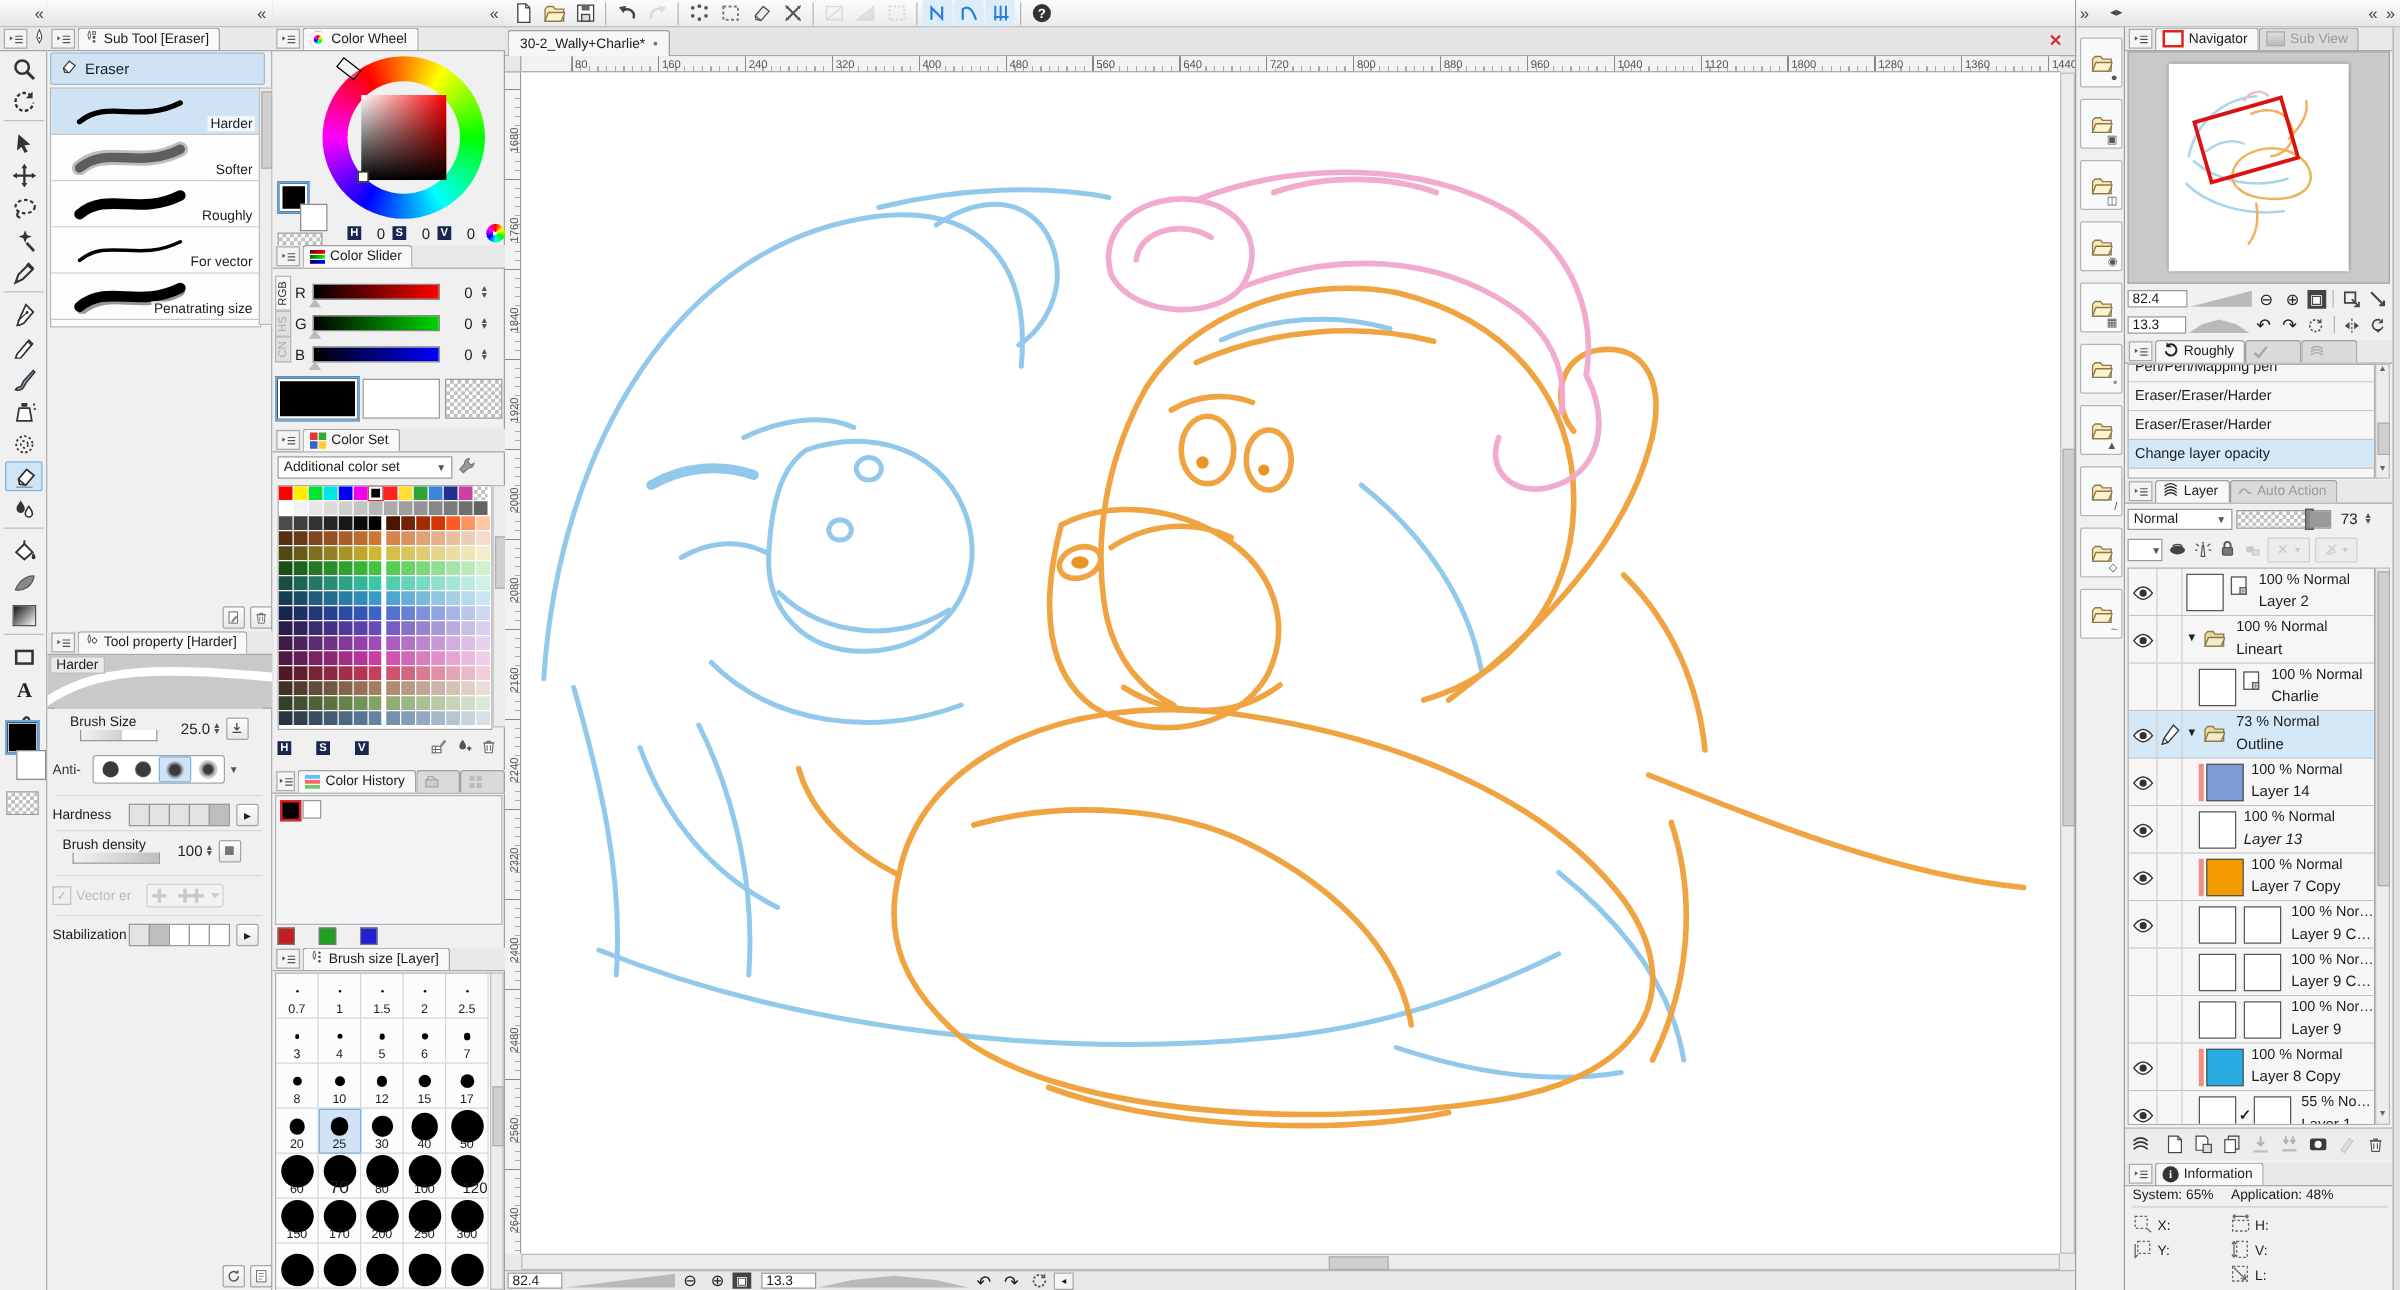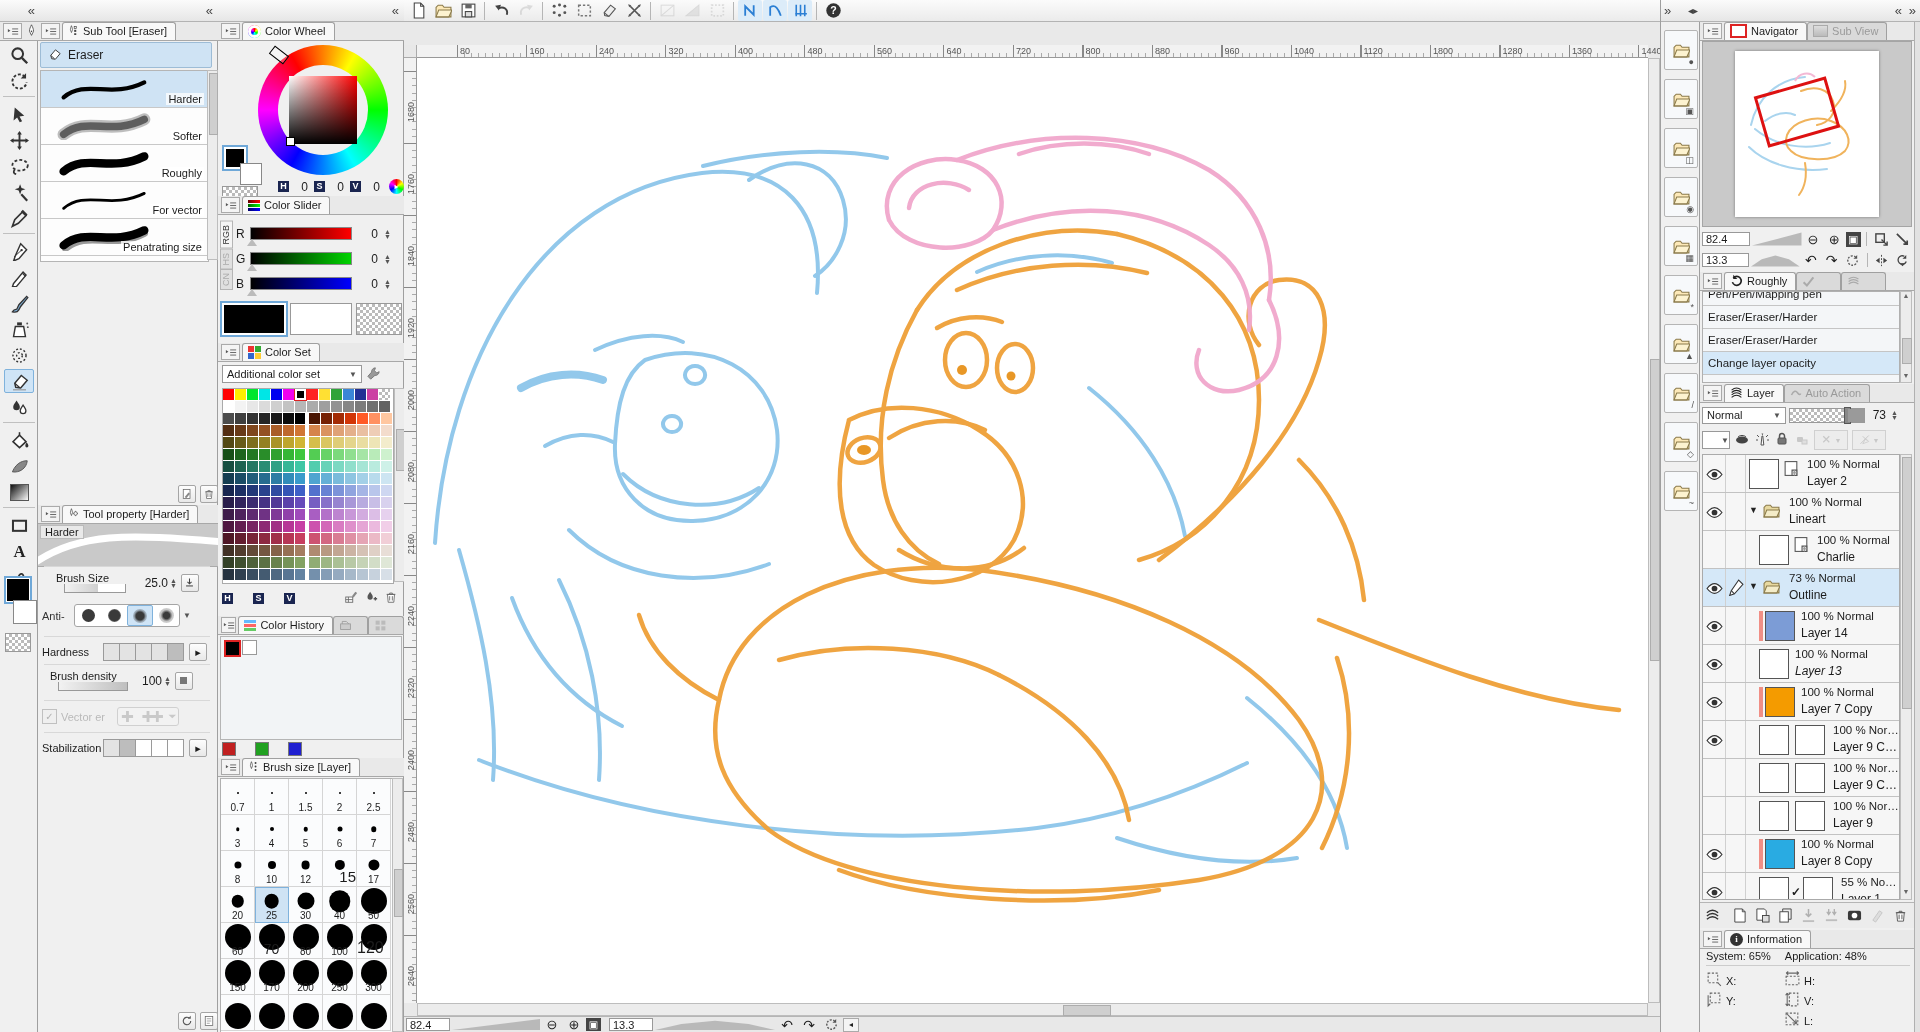--- a/index.html
+++ b/index.html
@@ -932,21 +932,21 @@
           <div style="position: relative; width: 34px; height: 36px; border-right: 1px solid rgb(213, 213, 213); border-bottom: 1px solid rgb(213, 213, 213); box-sizing: border-box;">
             <span style="position: absolute; left: 50%; top: 40%; transform: translate(-50%, -50%); width: 8px; height: 8px; border-radius: 50%; background: rgb(0, 0, 0);"></span>
             <span style="position: absolute; left: 0px; right: 0px; bottom: 1px; text-align: center; font-size: 10px;">10</span>
           </div>
           <div style="position: relative; width: 34px; height: 36px; border-right: 1px solid rgb(213, 213, 213); border-bottom: 1px solid rgb(213, 213, 213); box-sizing: border-box;">
             <span style="position: absolute; left: 50%; top: 40%; transform: translate(-50%, -50%); width: 8.9px; height: 8.9px; border-radius: 50%; background: rgb(0, 0, 0);"></span>
             <span style="position: absolute; left: 0px; right: 0px; bottom: 1px; text-align: center; font-size: 10px;">12</span>
           </div>
           <div style="position: relative; width: 34px; height: 36px; border-right: 1px solid rgb(213, 213, 213); border-bottom: 1px solid rgb(213, 213, 213); box-sizing: border-box;">
             <span style="position: absolute; left: 50%; top: 40%; transform: translate(-50%, -50%); width: 10.25px; height: 10.25px; border-radius: 50%; background: rgb(0, 0, 0);"></span>
-            <span style="position: absolute; left: 0px; right: 0px; bottom: 1px; text-align: right; font-size: 15px;">15</span>
+            <span style="position: absolute; left: 0px; right: 0px; bottom: 1px; text-align: center; font-size: 10px;">15</span>
           </div>
           <div style="position: relative; width: 34px; height: 36px; border-right: 1px solid rgb(213, 213, 213); border-bottom: 1px solid rgb(213, 213, 213); box-sizing: border-box;">
             <span style="position: absolute; left: 50%; top: 40%; transform: translate(-50%, -50%); width: 11.15px; height: 11.15px; border-radius: 50%; background: rgb(0, 0, 0);"></span>
             <span style="position: absolute; left: 0px; right: 0px; bottom: 1px; text-align: center; font-size: 10px;">17</span>
           </div>
         </div>
         <div style="display: flex; height: 36px;">
           <div style="position: relative; width: 34px; height: 36px; border-right: 1px solid rgb(213, 213, 213); border-bottom: 1px solid rgb(213, 213, 213); box-sizing: border-box;">
             <span style="position: absolute; left: 50%; top: 40%; transform: translate(-50%, -50%); width: 12.5px; height: 12.5px; border-radius: 50%; background: rgb(0, 0, 0);"></span>
             <span style="position: absolute; left: 0px; right: 0px; bottom: 1px; text-align: center; font-size: 10px;">20</span>
@@ -980,21 +980,21 @@
           <div style="position: relative; width: 34px; height: 36px; border-right: 1px solid rgb(213, 213, 213); border-bottom: 1px solid rgb(213, 213, 213); box-sizing: border-box;">
             <span style="position: absolute; left: 50%; top: 40%; transform: translate(-50%, -50%); width: 26px; height: 26px; border-radius: 50%; background: rgb(0, 0, 0);"></span>
             <span style="position: absolute; left: 0px; right: 0px; bottom: 1px; text-align: center; font-size: 10px;">80</span>
           </div>
           <div style="position: relative; width: 34px; height: 36px; border-right: 1px solid rgb(213, 213, 213); border-bottom: 1px solid rgb(213, 213, 213); box-sizing: border-box;">
             <span style="position: absolute; left: 50%; top: 40%; transform: translate(-50%, -50%); width: 26px; height: 26px; border-radius: 50%; background: rgb(0, 0, 0);"></span>
             <span style="position: absolute; left: 0px; right: 0px; bottom: 1px; text-align: center; font-size: 10px;">100</span>
           </div>
           <div style="position: relative; width: 34px; height: 36px; border-right: 1px solid rgb(213, 213, 213); border-bottom: 1px solid rgb(213, 213, 213); box-sizing: border-box;">
             <span style="position: absolute; left: 50%; top: 40%; transform: translate(-50%, -50%); width: 26px; height: 26px; border-radius: 50%; background: rgb(0, 0, 0);"></span>
-            <span style="position: absolute; left: 0px; right: 0px; bottom: 1px; text-align: left; font-size: 16px;">120</span>
+            <span style="position: absolute; left: 0px; right: 0px; bottom: 1px; text-align: right; font-size: 12px;">120</span>
           </div>
         </div>
         <div style="display: flex; height: 36px;">
           <div style="position: relative; width: 34px; height: 36px; border-right: 1px solid rgb(213, 213, 213); border-bottom: 1px solid rgb(213, 213, 213); box-sizing: border-box;">
             <span style="position: absolute; left: 50%; top: 40%; transform: translate(-50%, -50%); width: 26px; height: 26px; border-radius: 50%; background: rgb(0, 0, 0);"></span>
             <span style="position: absolute; left: 0px; right: 0px; bottom: 1px; text-align: center; font-size: 10px;">150</span>
           </div>
           <div style="position: relative; width: 34px; height: 36px; border-right: 1px solid rgb(213, 213, 213); border-bottom: 1px solid rgb(213, 213, 213); box-sizing: border-box;">
             <span style="position: absolute; left: 50%; top: 40%; transform: translate(-50%, -50%); width: 26px; height: 26px; border-radius: 50%; background: rgb(0, 0, 0);"></span>
             <span style="position: absolute; left: 0px; right: 0px; bottom: 1px; text-align: center; font-size: 10px;">170</span>
@@ -1134,20 +1134,27 @@
           <div class="sep-v"></div>
           <div class="tbtn">
             <svg viewBox="0 0 16 16" width="17" height="17">
               <circle cx="8" cy="8" r="6.8" fill="#333"></circle>
               <text x="8" y="11.4" font-size="10" fill="#fff" text-anchor="middle" font-weight="bold" font-family="Liberation Sans,sans-serif">?</text>
             </svg>
           </div>
         </div>
     </div>
 
+    <div class="abs" style="left:0;top:22px;width:1256px;height:23px;background:#e4e4e4;border-bottom:1px solid #a8a8a8;box-sizing:border-box;">
+      <div class="abs" style="left:2px;top:2px;height:20px;background:#f6f6f6;border:1px solid #9c9c9c;border-bottom:none;border-radius:3px 3px 0 0;display:flex;align-items:center;gap:6px;padding:0 9px;">
+        <span>30-2_Wally+Charlie*</span>
+        <span style="font-size:7px;color:#777;">●</span>
+      </div>
+      <div class="abs" style="right:10px;top:3px;color:#d83030;font-weight:bold;font-size:13px;">✕</div>
+    </div>
 
     <div class="ruler" id="ruler-top" style="left: 13px; top: 45px; width: 1231px; height: 13px; border-bottom: 1px solid rgb(153, 153, 153); background-image: repeating-linear-gradient(90deg, rgb(136, 136, 136) 0px, rgb(136, 136, 136) 1px, transparent 1px, transparent 69.5px), repeating-linear-gradient(90deg, rgb(170, 170, 170) 0px, rgb(170, 170, 170) 1px, transparent 1px, transparent 6.95px); background-size: 1390px 13px, 1390px 4px; background-position: left 40px bottom 0px, left 40px bottom 0px; background-repeat: no-repeat, no-repeat;">
         <span class="rlab" style="left: 43px; top: 1px;">80</span>
         <span class="rlab" style="left: 112.5px; top: 1px;">160</span>
         <span class="rlab" style="left: 182px; top: 1px;">240</span>
         <span class="rlab" style="left: 251.5px; top: 1px;">320</span>
         <span class="rlab" style="left: 321px; top: 1px;">400</span>
         <span class="rlab" style="left: 390.5px; top: 1px;">480</span>
         <span class="rlab" style="left: 460px; top: 1px;">560</span>
         <span class="rlab" style="left: 529.5px; top: 1px;">640</span>

